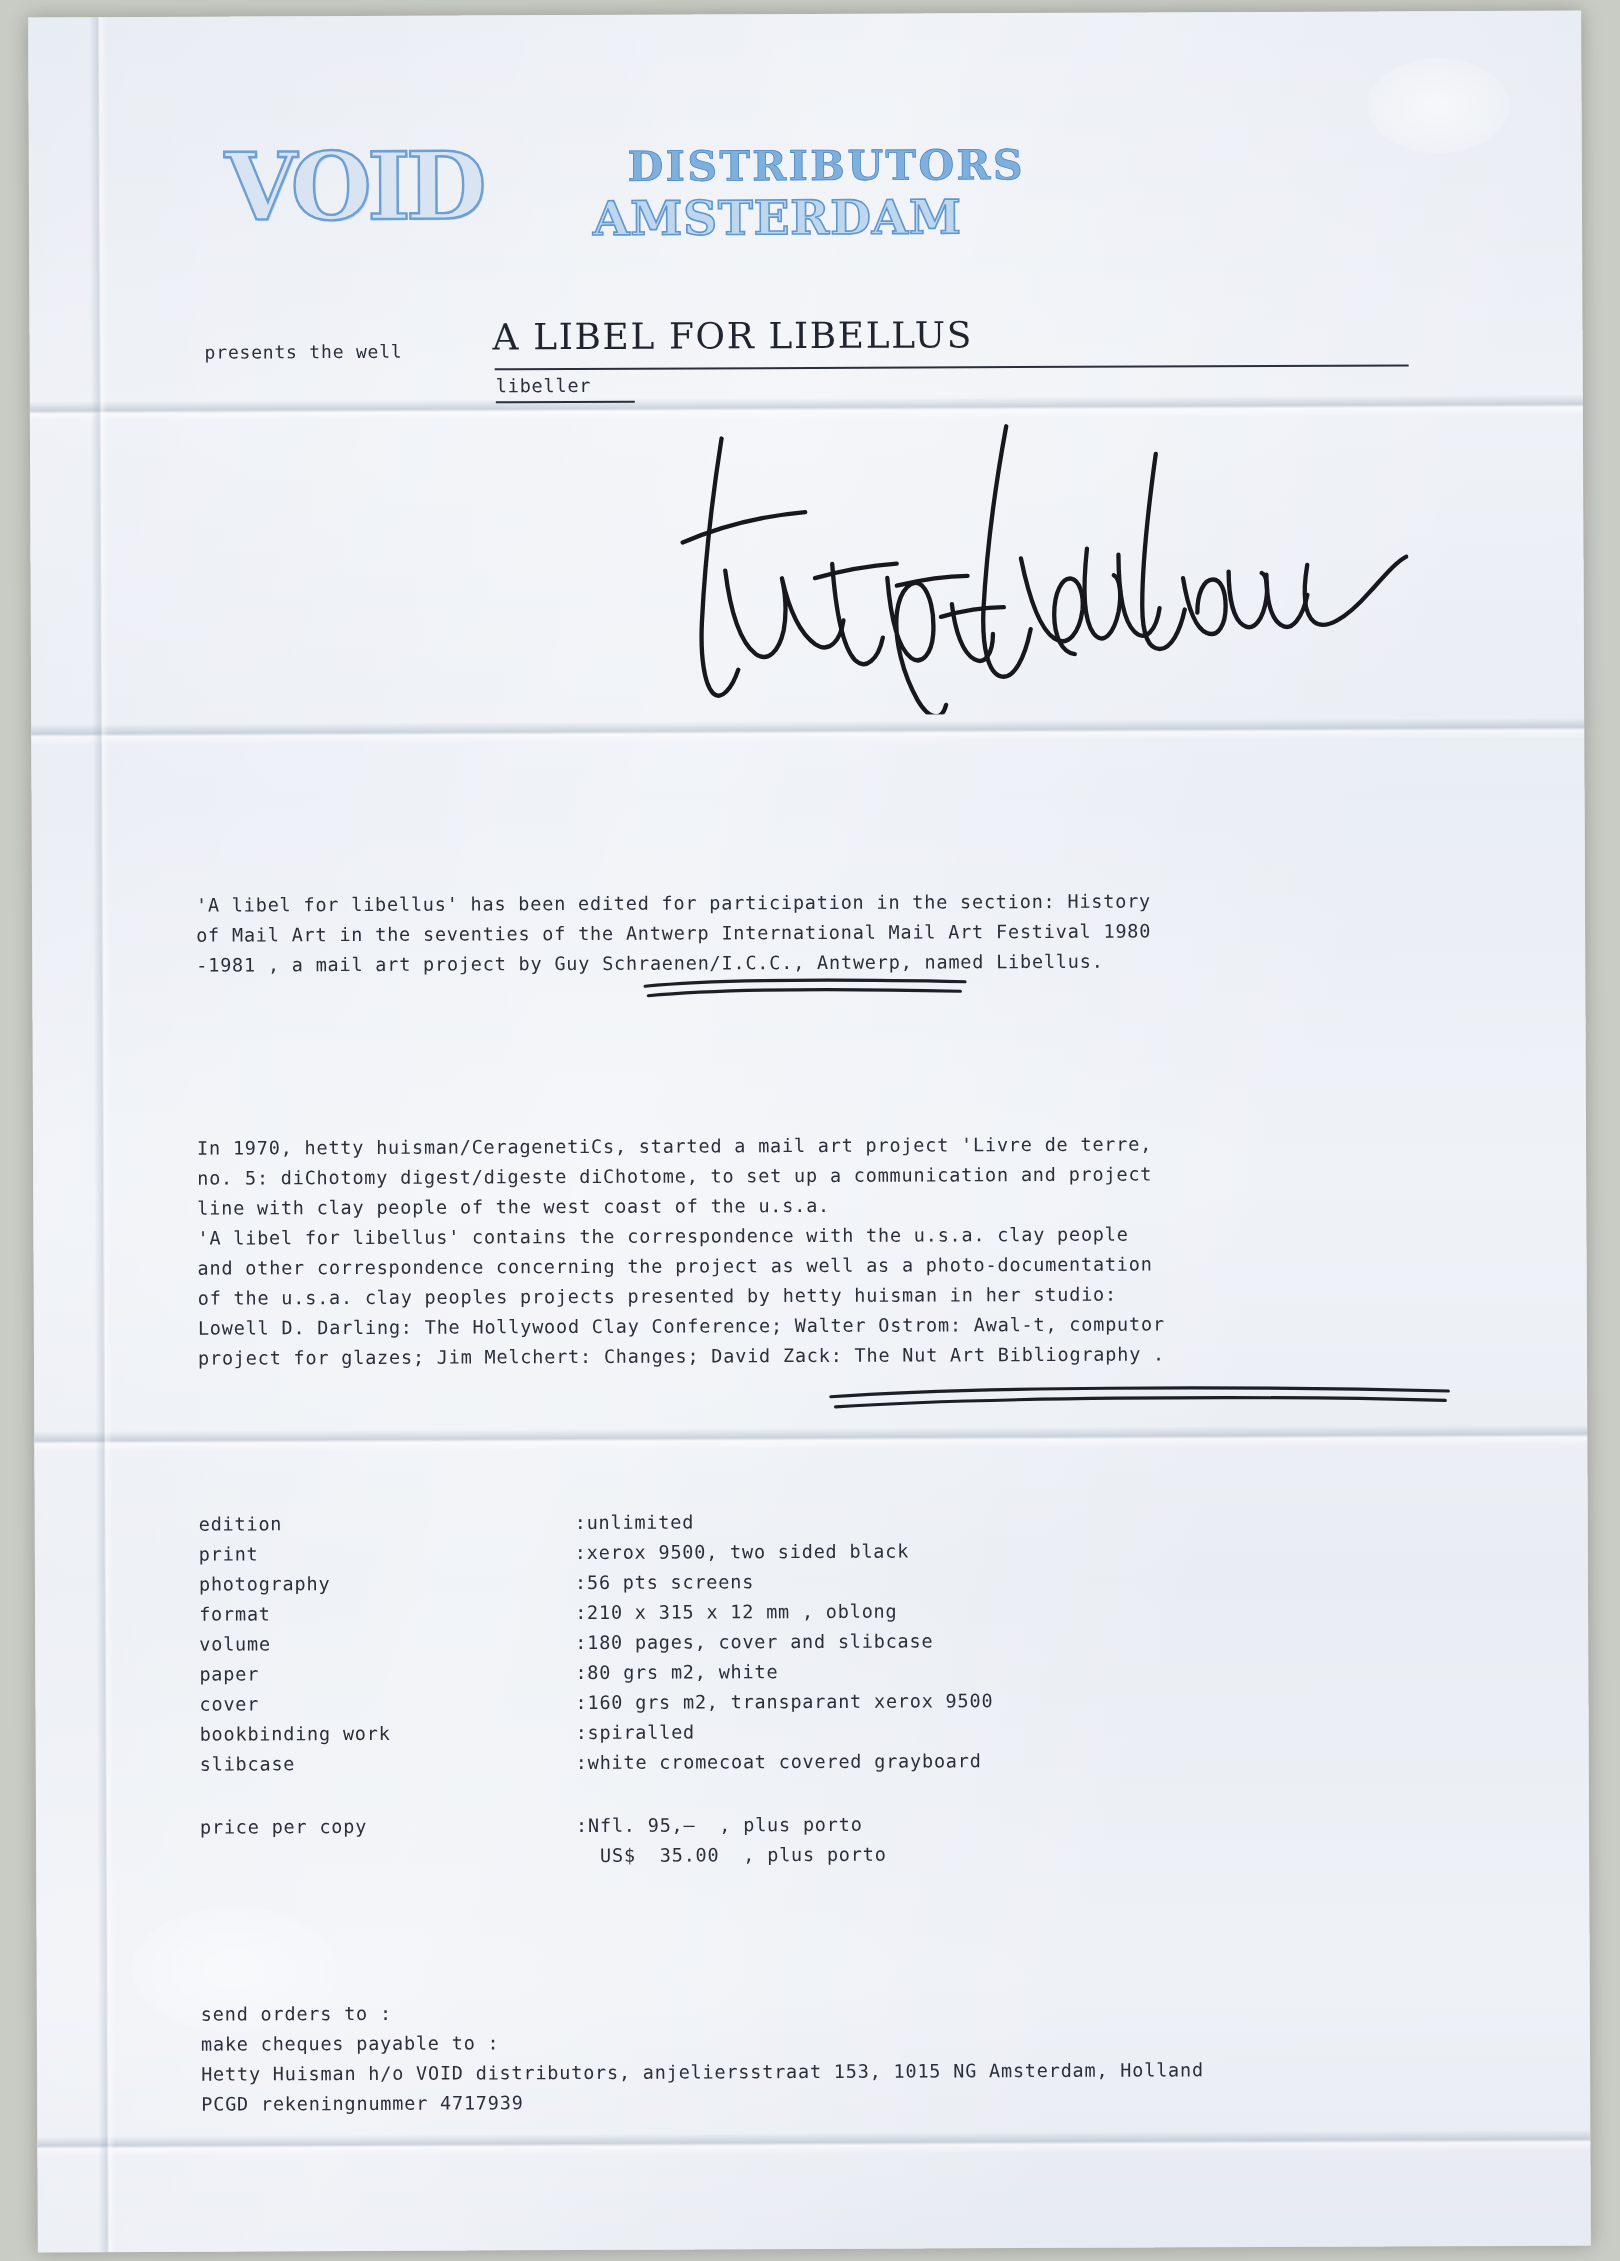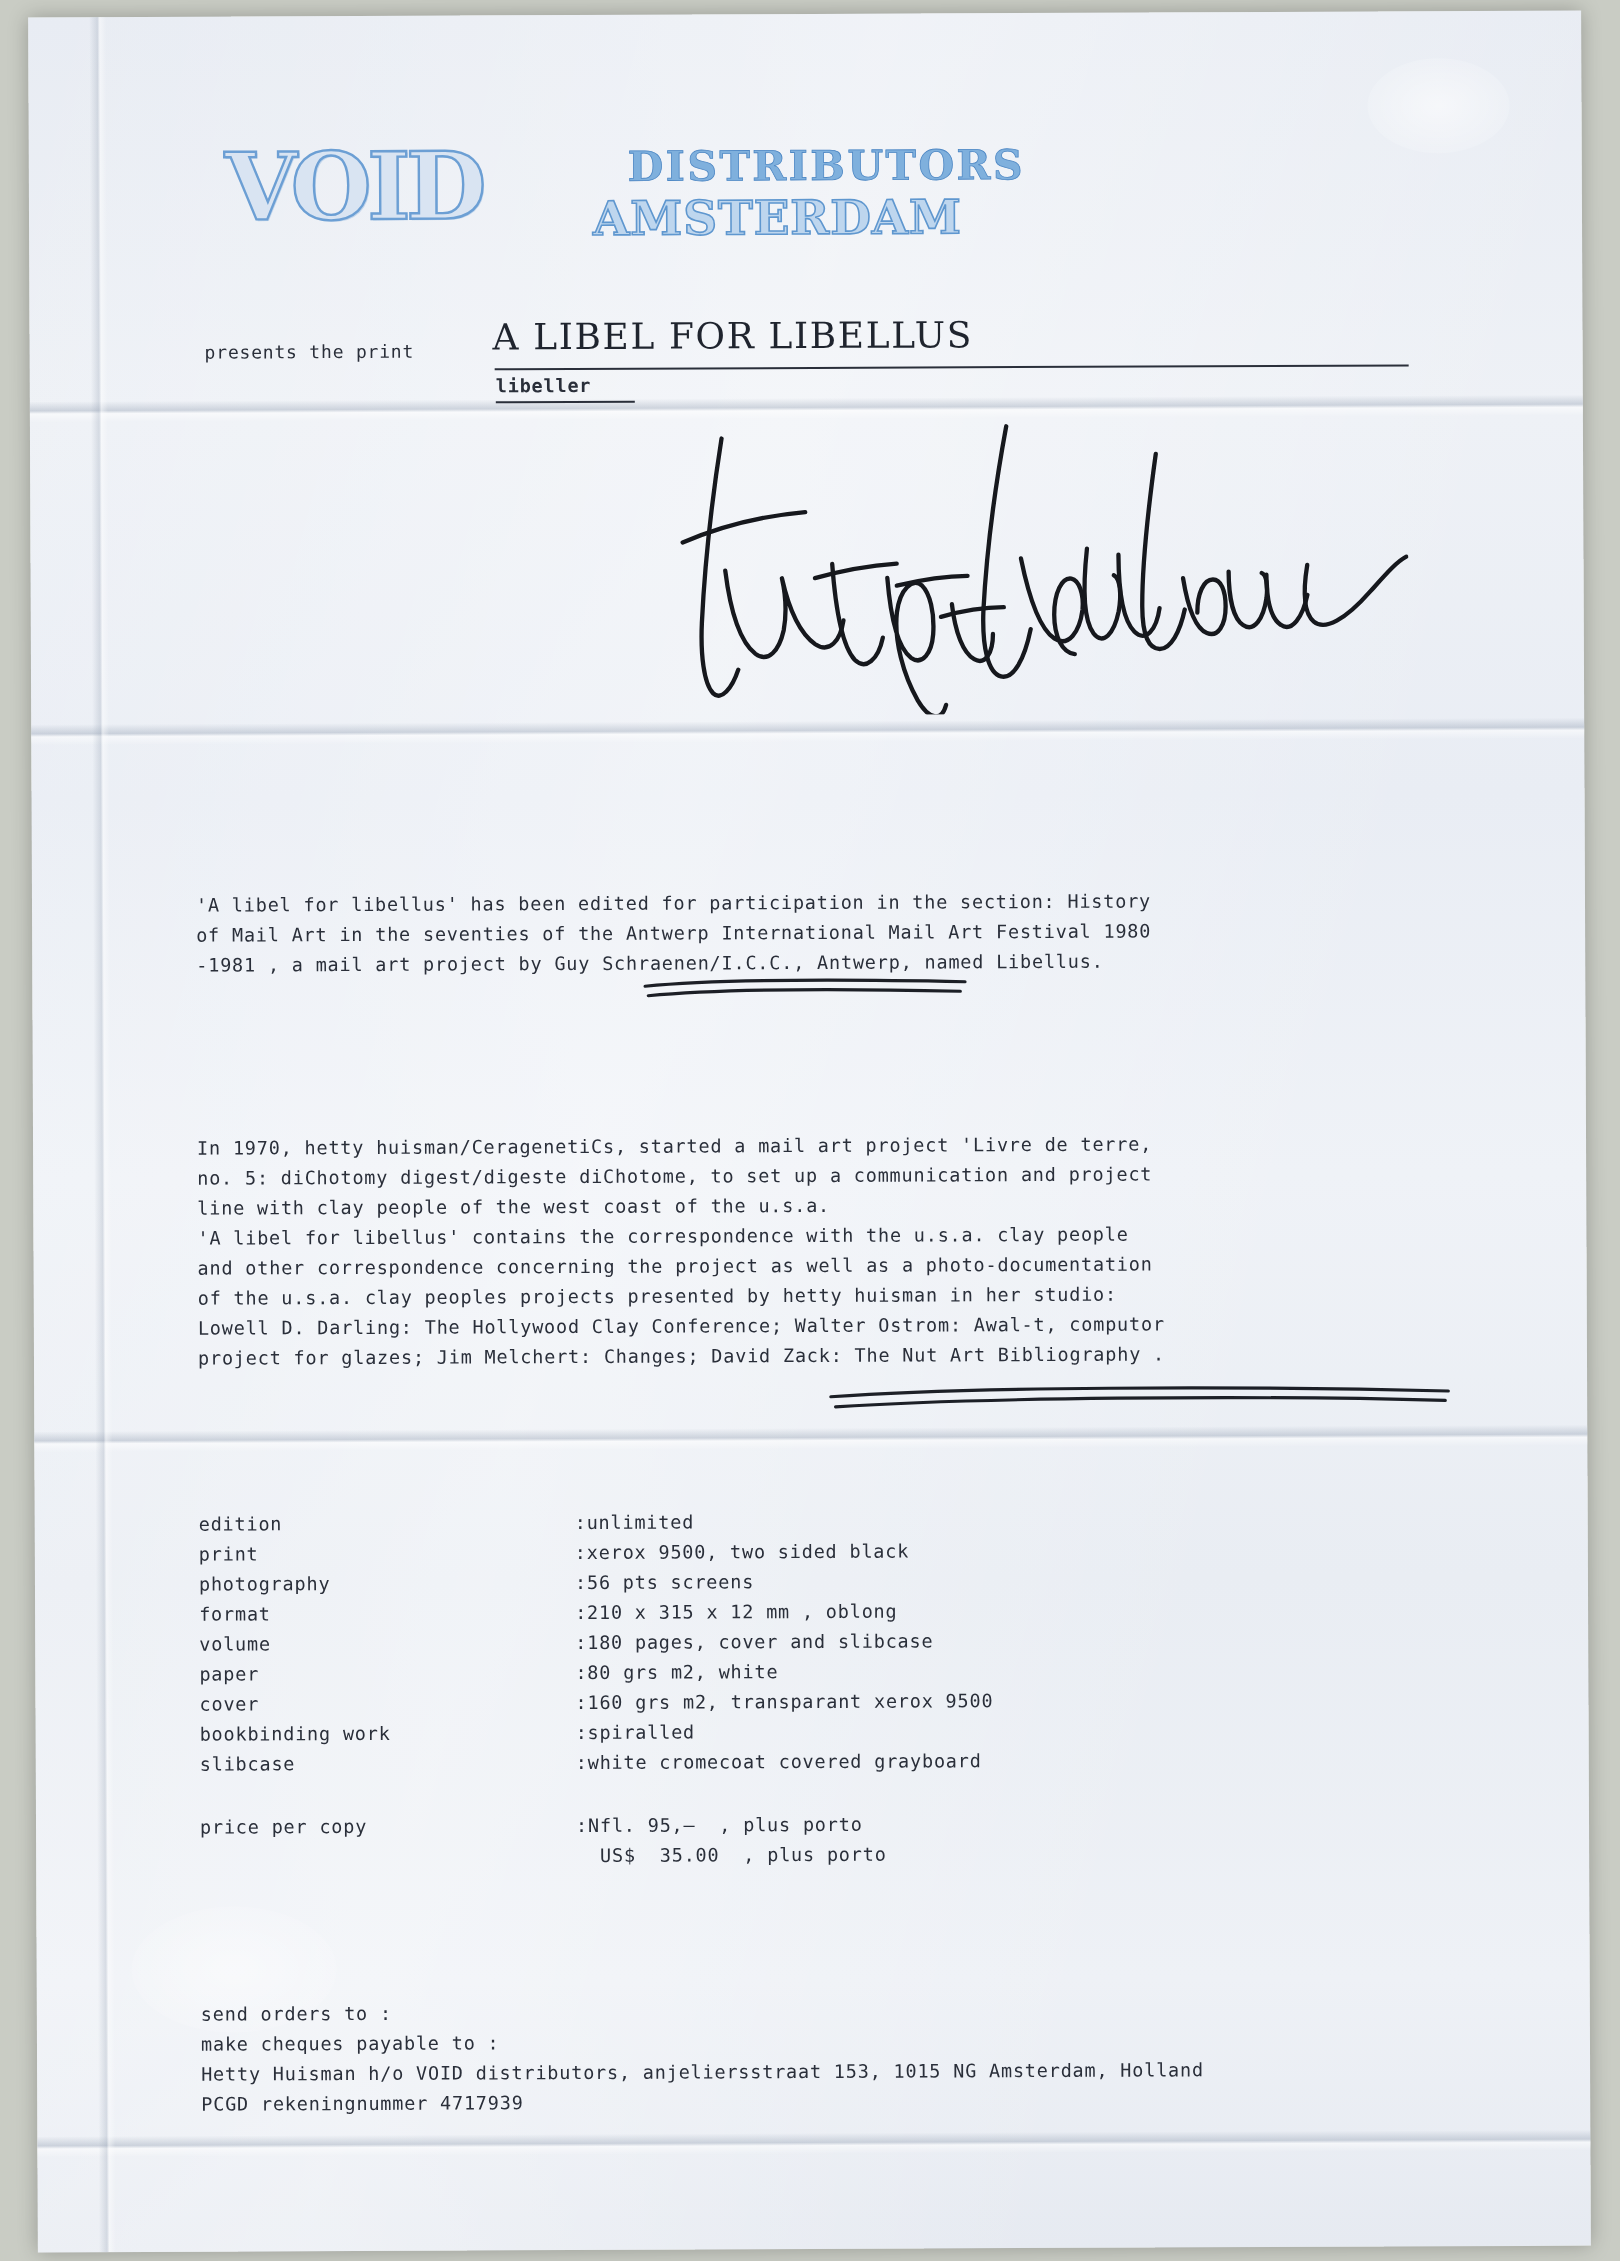--- a/index.html
+++ b/index.html
@@ -121,21 +121,20 @@
     position: absolute;
     left: 465px;
     top: 353px;
     width: 914px;
     height: 2.4px;
     background: #2a2f3a;
   }
   #libeller {
     left: 466px;
     top: 356px;
-    font-weight: bold;
   }
   #libeller-rule {
     position: absolute;
     left: 466px;
     top: 386px;
     width: 139px;
     height: 1.6px;
     background: #2a2f3a;
   }
 
@@ -208,21 +207,21 @@
 
   <div class="blotch" style="left:1339px; top:47px; width:142px; height:95px; background:radial-gradient(rgba(255,255,255,0.55), rgba(255,255,255,0));"></div>
   <div class="blotch" style="left:95px; top:1890px; width:205px; height:126px; background:radial-gradient(rgba(255,255,255,0.45), rgba(255,255,255,0));"></div>
 
   <div id="letterhead">
     <div class="lh-void">VOID</div>
     <div class="lh-dist">DISTRIBUTORS</div>
     <div class="lh-amst">AMSTERDAM</div>
   </div>
 
-  <div class="tw" id="presents">presents the print</div>
+  <div class="tw" id="presents">presents the well</div>
   <div id="book-title">A LIBEL FOR LIBELLUS</div>
   <div id="title-rule"></div>
   <div class="tw" id="libeller">libeller</div>
   <div id="libeller-rule"></div>
 
   <svg id="signature" viewBox="0 0 980 370" xmlns="http://www.w3.org/2000/svg">
     <g fill="none" stroke="#16181d" stroke-width="5.5" stroke-linecap="round" stroke-linejoin="round">
       <path d="M108 18 C 96 92, 86 176, 82 252 C 80 292, 84 330, 96 342 C 106 352, 120 336, 128 312"></path>
       <path d="M58 150 C 110 128, 166 116, 214 112"></path>
       <path d="M112 186 C 118 236, 130 276, 150 292 C 166 304, 180 288, 186 262 C 190 240, 188 214, 184 196 C 192 232, 206 266, 226 280 C 244 292, 258 276, 262 250"></path>

